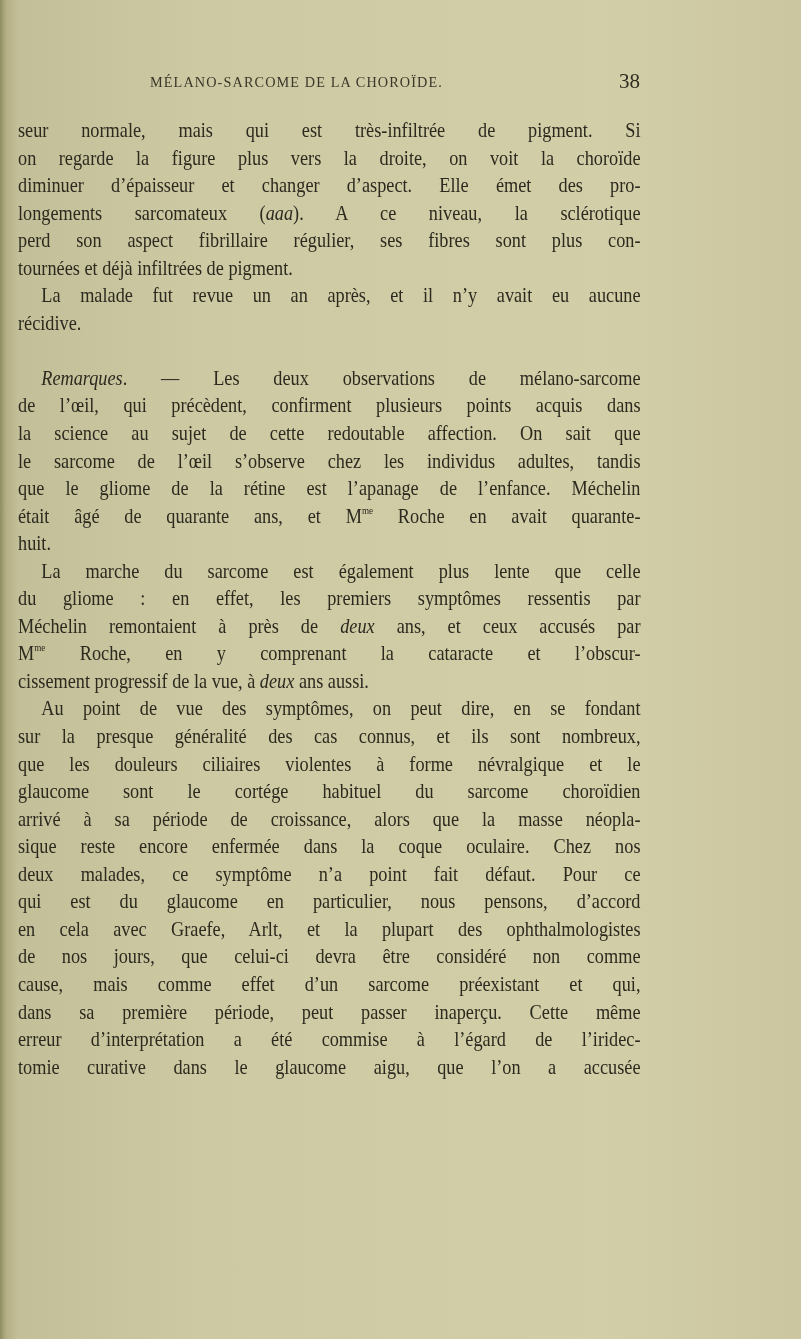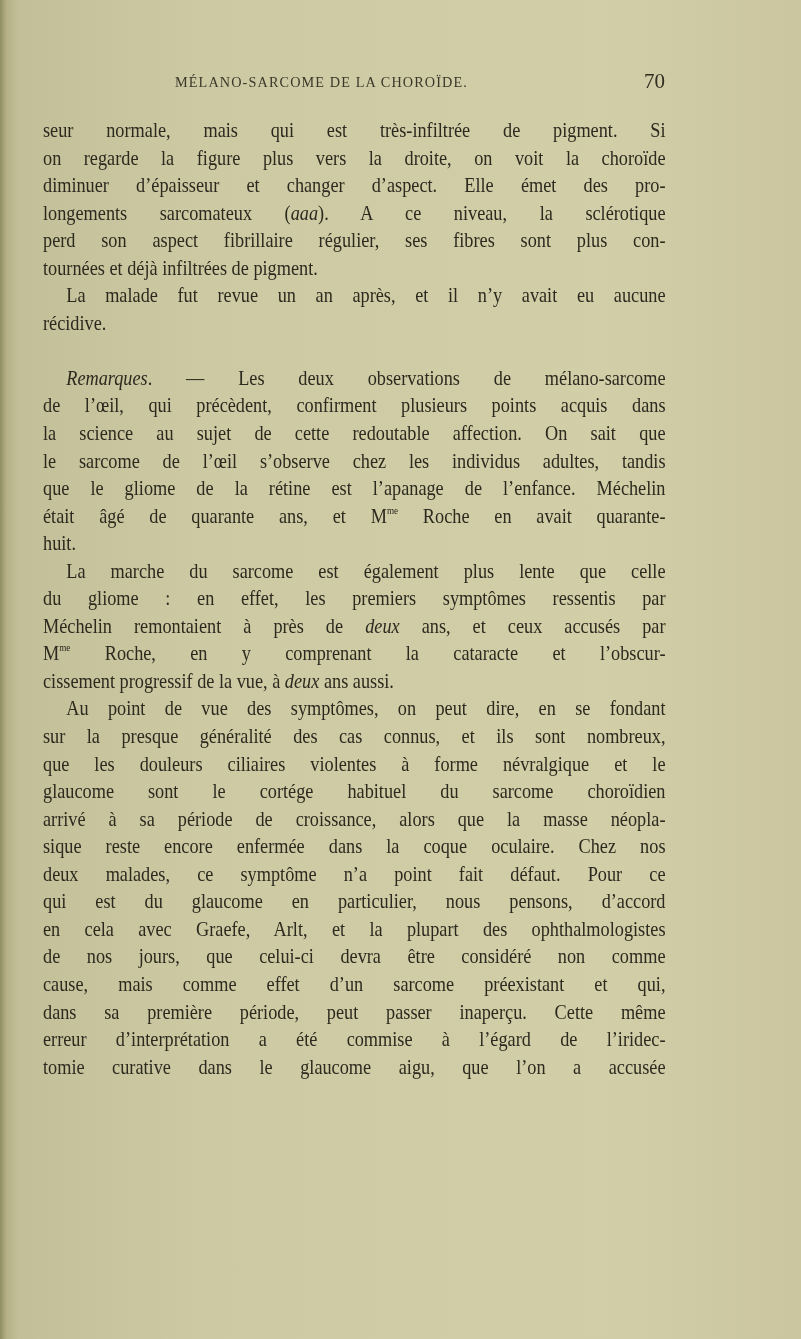--- a/index.html
+++ b/index.html
@@ -3,21 +3,21 @@
 <meta charset="utf-8">
 <style>
   html, body { margin: 0; padding: 0; }
   body {
     width: 801px; height: 1339px; overflow: hidden;
     background: linear-gradient(90deg, #8f8d62 0px, #b3ae85 6px, #c3bf98 18px, #cdc9a3 200px, #d2cea8 600px, #cbc6a0 801px);
     position: relative;
     font-family: "Liberation Serif", "DejaVu Serif", serif;
     color: #2c2a1f;
   }
-  .page { position: absolute; left: 0; top: 0; width: 701px; height: 1339px; margin-left: 25px; }
+  .page { position: absolute; left: 0; top: 0; width: 701px; height: 1339px; }
   .header {
     position: absolute; left: 150px; top: 73px; width: 490px; height: 30px;
     display: flex; align-items: baseline;
   }
   .running-title {
     font-size: 15.5px; letter-spacing: 1.2px; color: #3a372a;
     transform: scaleX(0.92); transform-origin: left;
     white-space: nowrap;
   }
   .page-number {
@@ -38,21 +38,21 @@
   i { font-style: italic; }
   sup { font-size: 11px; vertical-align: 9px; line-height: 0; }
 </style>
 </head>
 <body>
 
 <div class="page">
 
   <div class="header">
     <span class="running-title">MÉLANO-SARCOME DE LA CHOROÏDE.</span>
-    <span class="page-number">70</span>
+    <span class="page-number">38</span>
   </div>
 
   <div class="body-text">
 
     <span class="line">seur normale, mais qui est très-infiltrée de pigment. Si</span>
     <span class="line">on regarde la figure plus vers la droite, on voit la choroïde</span>
     <span class="line">diminuer d’épaisseur et changer d’aspect. Elle émet des pro-</span>
     <span class="line"><span>longements sarcomateux (</span><i>aaa</i><span>). A ce niveau, la sclérotique</span></span>
     <span class="line">perd son aspect fibrillaire régulier, ses fibres sont plus con-</span>
     <span class="line last">tournées et déjà infiltrées de pigment.</span>

